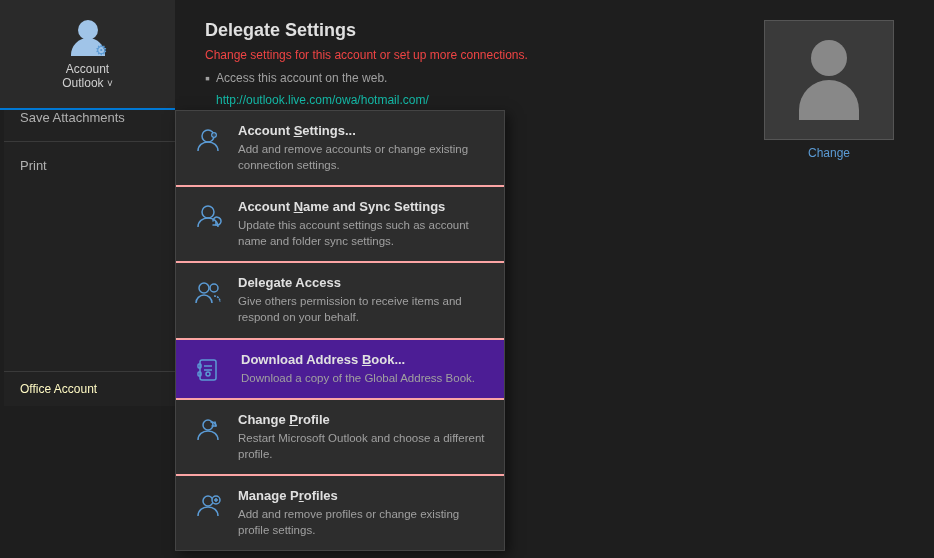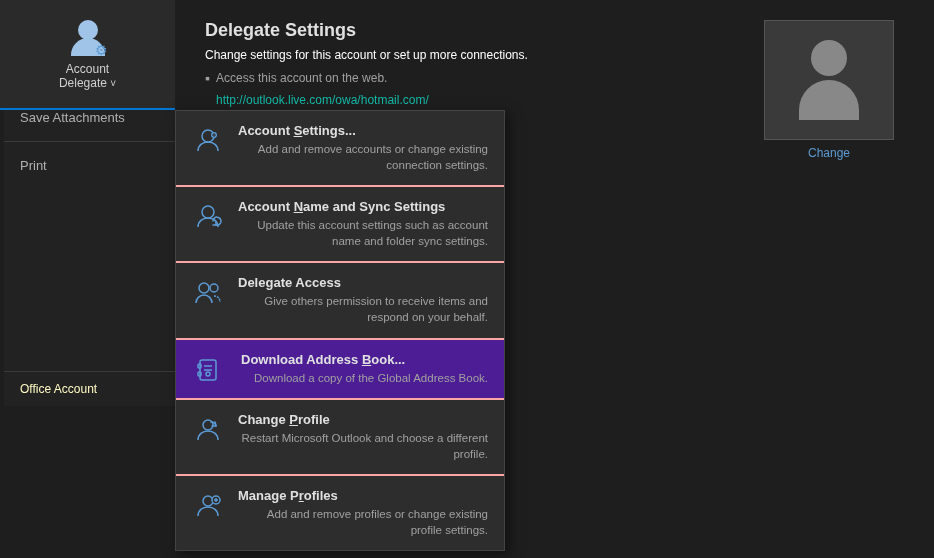--- a/index.html
+++ b/index.html
@@ -67,21 +67,21 @@
       margin-bottom: 20px;
     }
     .account-settings-text h1 {
       font-size: 18px;
       font-weight: 600;
       color: #e0e0e0;
       margin-bottom: 6px;
     }
     .account-settings-text p {
       font-size: 12px;
-      color: #ffffff;
+      color: #ef4444;
       line-height: 1.4;
     }
     .account-settings-text .link-row {
       display: flex;
       align-items: center;
       gap: 6px;
       margin-top: 6px;
       font-size: 12px;
       color: #a0a0a0;
     }
@@ -232,21 +232,20 @@
       font-size: 13px;
       font-weight: 600;
       color: #e0e0e0;
       margin-bottom: 3px;
     }
     .dropdown-text .item-title u { text-decoration: underline; }
     .dropdown-text .item-desc {
       font-size: 11.5px;
       color: #a0a0a0;
       line-height: 1.4;
-      text-align: right;
     }
 
     
     .icon-svg {
       width: 28px;
       height: 28px;
       fill: none;
       stroke: #5b9bd5;
       stroke-width: 1.5;
     }
@@ -266,21 +265,21 @@
 </div>
 
 <div class="acct-btn">
   <div class="acct-btn-icon">
     <div class="acct-btn-person-head"></div>
     <div class="acct-btn-person-body"></div>
     <span class="acct-btn-gear">⚙</span>
   </div>
   <div class="acct-btn-label">
     <span>Account</span><br>
-    <span>Delegate</span> <span class="acct-btn-arrow">˅</span>
+    <span>Outlook</span> <span class="acct-btn-arrow">˅</span>
   </div>
 </div>
 
 <div class="main-content">
 
   <div class="account-settings-header">
     <div class="account-settings-text">
       <h1>Delegate Settings</h1>
       <p>Change settings for this account or set up more connections.</p>
       <div class="link-row">

